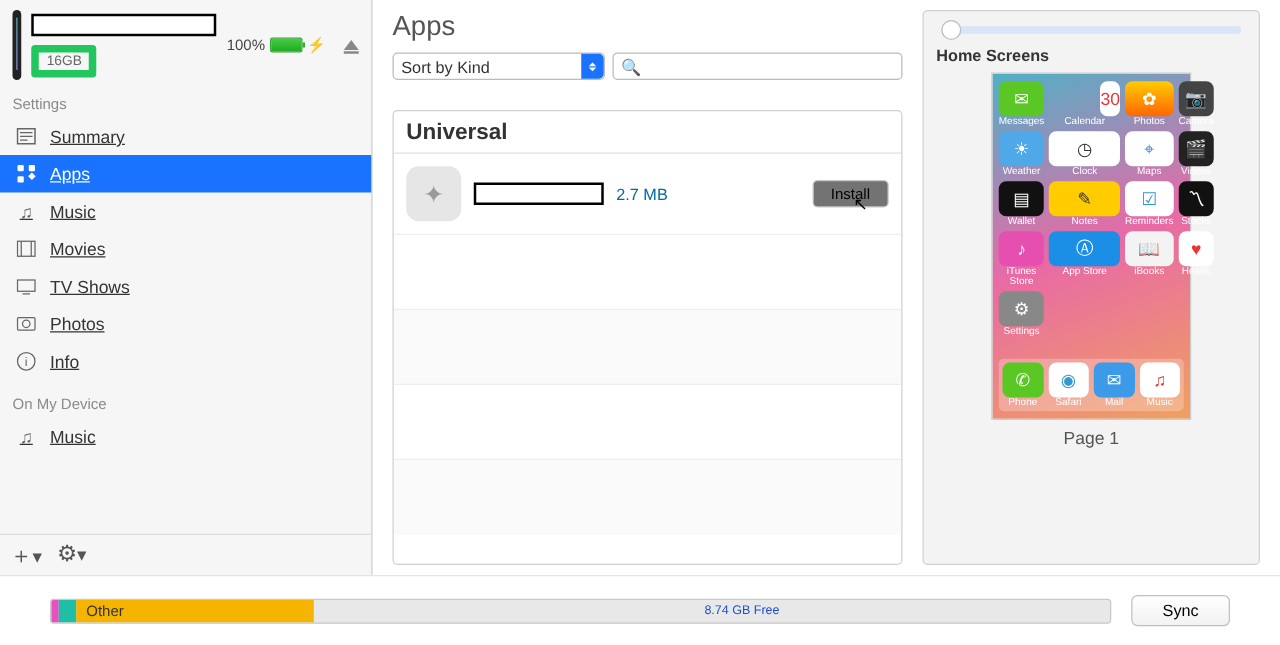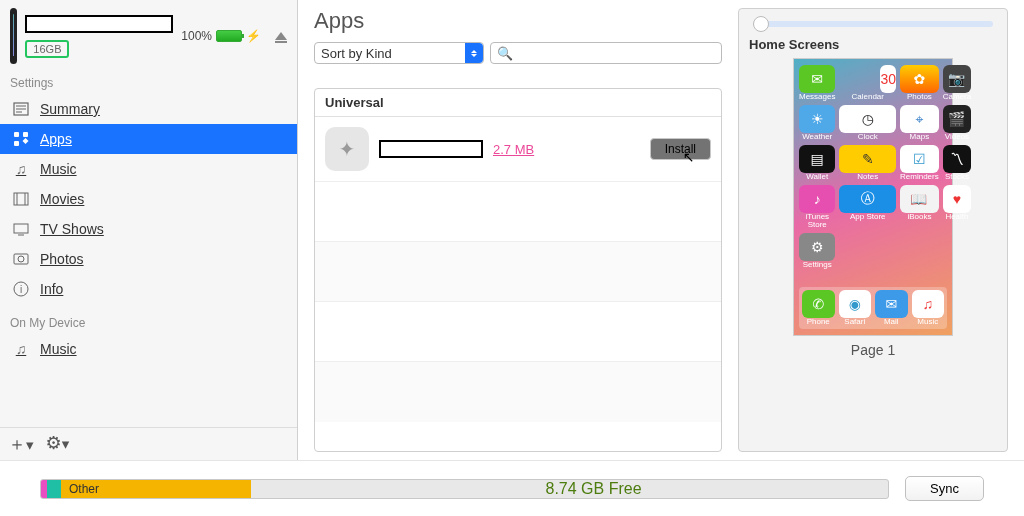--- a/index.html
+++ b/index.html
@@ -4,21 +4,21 @@
   <style>
     * { box-sizing: border-box; margin: 0; padding: 0; }
     body { font-family: -apple-system, "Helvetica Neue", Arial, sans-serif; font-size: 13px; color: #333; background: #fff; width: 1024px; height: 516px; overflow: hidden; }
     .app { display: flex; height: 460px; }
     .sidebar { width: 298px; background: #f6f6f6; border-right: 1px solid #d0d0d0; display: flex; flex-direction: column; }
     .device-header { padding: 8px 10px; display: flex; align-items: center; gap: 8px; }
     .device-thumb { width: 34px; height: 56px; background: #222; border-radius: 4px; position: relative; }
     .device-thumb::after { content: ""; position: absolute; inset: 6px 3px 8px 3px; background: linear-gradient(135deg,#5aa,#88d); border-radius: 2px; }
     .device-meta { flex: 1; }
     .redact { background: #fff; border: 2px solid #000; height: 18px; width: 148px; display: inline-block; }
-    .storage-pill { border: 2px solid #22c55e; border-radius: 3px; padding: 1px 6px; font-size: 11px; color: #666; display: inline-block; margin-top: 4px; }
+    .storage-pill { border: 6px solid #22c55e; border-radius: 3px; padding: 1px 6px; font-size: 11px; color: #666; display: inline-block; margin-top: 4px; }
     .battery-area { display: flex; align-items: center; gap: 4px; font-size: 12px; color: #444; }
     .battery-icon { width: 26px; height: 12px; border: 1px solid #3a3; border-radius: 2px; position: relative; background: linear-gradient(#4c4,#2a2); }
     .battery-icon::after { content: ""; position: absolute; right: -3px; top: 3px; width: 2px; height: 4px; background: #3a3; }
     .eject-icon { width: 0; height: 0; border-left: 6px solid transparent; border-right: 6px solid transparent; border-bottom: 8px solid #888; position: relative; margin-left: 6px; }
     .eject-icon::after { content: ""; position: absolute; left: -6px; top: 9px; width: 12px; height: 2px; background: #888; }
     .section-label { font-size: 12px; color: #8a8a8a; padding: 4px 10px; }
     .nav-item { display: flex; align-items: center; gap: 10px; padding: 6px 12px; font-size: 14px; color: #333; cursor: default; text-decoration: underline; }
     .nav-item.active { background: #1a73ff; color: #fff; }
     .nav-icon { width: 18px; height: 18px; display: flex; align-items: center; justify-content: center; color: #666; }
     .nav-item.active .nav-icon { color: #fff; }
@@ -26,43 +26,43 @@
     .main { flex: 1; padding: 8px 16px; display: flex; gap: 16px; }
     .main-left { flex: 1; display: flex; flex-direction: column; }
     .page-title { font-size: 22px; color: #555; margin-bottom: 8px; }
     .controls { display: flex; gap: 6px; margin-bottom: 24px; }
     .select { flex: 0 0 170px; height: 22px; border: 1px solid #bbb; border-radius: 4px; display: flex; align-items: center; padding: 0 6px; background: #fff; position: relative; }
     .select .arrows { position: absolute; right: 0; top: 0; bottom: 0; width: 18px; background: #1a73ff; border-radius: 0 4px 4px 0; display: flex; flex-direction: column; align-items: center; justify-content: center; }
     .select .arrows::before { content: ""; border-left: 3px solid transparent; border-right: 3px solid transparent; border-bottom: 3px solid #fff; margin-bottom: 1px; }
     .select .arrows::after { content: ""; border-left: 3px solid transparent; border-right: 3px solid transparent; border-top: 3px solid #fff; }
     .search { flex: 1; height: 22px; border: 1px solid #bbb; border-radius: 4px; display: flex; align-items: center; padding: 0 6px; color: #888; background: #fff; }
     .list-box { border: 1px solid #cfcfcf; border-radius: 4px; background: #fff; flex: 1; overflow: hidden; }
-    .list-header { font-weight: 600; padding: 6px 10px; border-bottom: 1px solid #e0e0e0; font-size: 13px; }
+    .list-header { font-weight: 600; padding: 6px 10px; border-bottom: 1px solid #e0e0e0; font-size: 18px; }
     .app-row { display: flex; align-items: center; gap: 10px; padding: 10px; border-bottom: 1px solid #eee; }
     .app-icon { width: 44px; height: 44px; border-radius: 10px; background: #e6e6e6; display: flex; align-items: center; justify-content: center; color: #9a9a9a; font-size: 20px; }
     .redact2 { background: #fff; border: 2px solid #000; height: 18px; width: 104px; display: inline-block; }
-    .app-size { color: #ec4899; font-size: 13px; text-decoration: underline; }
+    .app-size { color: #0369a1; font-size: 13px; }
     .install-btn { margin-left: auto; border: 1px solid #c8c8c8; background: #737373; border-radius: 4px; padding: 3px 14px; font-size: 12px; position: relative; }
     .cursor { position: absolute; left: 32px; top: 10px; font-size: 14px; color: #000; }
     .home-panel { width: 270px; border: 1px solid #cfcfcf; border-radius: 4px; background: #f3f3f3; display: flex; flex-direction: column; align-items: center; padding: 8px; }
     .slider-track { height: 6px; background: #d8e4f7; border-radius: 3px; width: 95%; position: relative; margin: 4px 0 10px; }
     .slider-thumb { position: absolute; left: 0; top: -5px; width: 16px; height: 16px; background: #fff; border: 1px solid #bbb; border-radius: 50%; }
     .home-title { font-weight: 600; align-self: flex-start; padding: 0 2px 6px; font-size: 13px; }
     .phone-screen { width: 160px; height: 278px; background: linear-gradient(160deg,#4fb0c6,#e86aa6,#f0a060); border: 1px solid #ccc; padding: 6px 5px; display: flex; flex-direction: column; }
     .icon-grid { display: grid; grid-template-columns: repeat(4, 1fr); gap: 4px; }
     .app-tile { height: 28px; border-radius: 6px; display: flex; align-items: center; justify-content: center; font-size: 14px; color: #fff; }
     .caption { font-size: 8px; color: #fff; text-align: center; line-height: 1; }
     .dock { margin-top: auto; background: rgba(255,255,255,0.25); border-radius: 4px; padding: 3px; }
     .page-label { text-align: center; font-size: 14px; padding-top: 6px; color: #555; }
     .bottom-bar { height: 56px; display: flex; align-items: center; padding: 0 40px; gap: 16px; border-top: 1px solid #e5e5e5; background: #fff; }
     .storage-bar { flex: 1; height: 20px; border: 1px solid #c8c8c8; border-radius: 3px; display: flex; overflow: hidden; position: relative; background: #e8e8e8; }
     .seg-pink { width: 6px; background: #e84fc0; }
     .seg-teal { width: 14px; background: #1fbfa6; }
     .seg-yellow { width: 190px; background: #f4b400; display: flex; align-items: center; padding-left: 8px; font-size: 12px; color: #333; }
-    .seg-free { flex: 1; display: flex; align-items: center; justify-content: center; font-size: 16px; color: #4d7c0f; padding-left: 48px; }
+    .seg-free { flex: 1; display: flex; align-items: center; justify-content: center; font-size: 10px; color: #1d4ed8; padding-left: 48px; }
     .sync-btn { border: 1px solid #c0c0c0; background: linear-gradient(#fff,#f2f2f2); border-radius: 5px; padding: 4px 24px; font-size: 13px; }
     svg { width: 16px; height: 16px; }
   </style>
 </head>
 <body>
 
 <div class="app">
   <div class="sidebar">
     <div class="device-header">
       <div class="device-thumb"></div>

